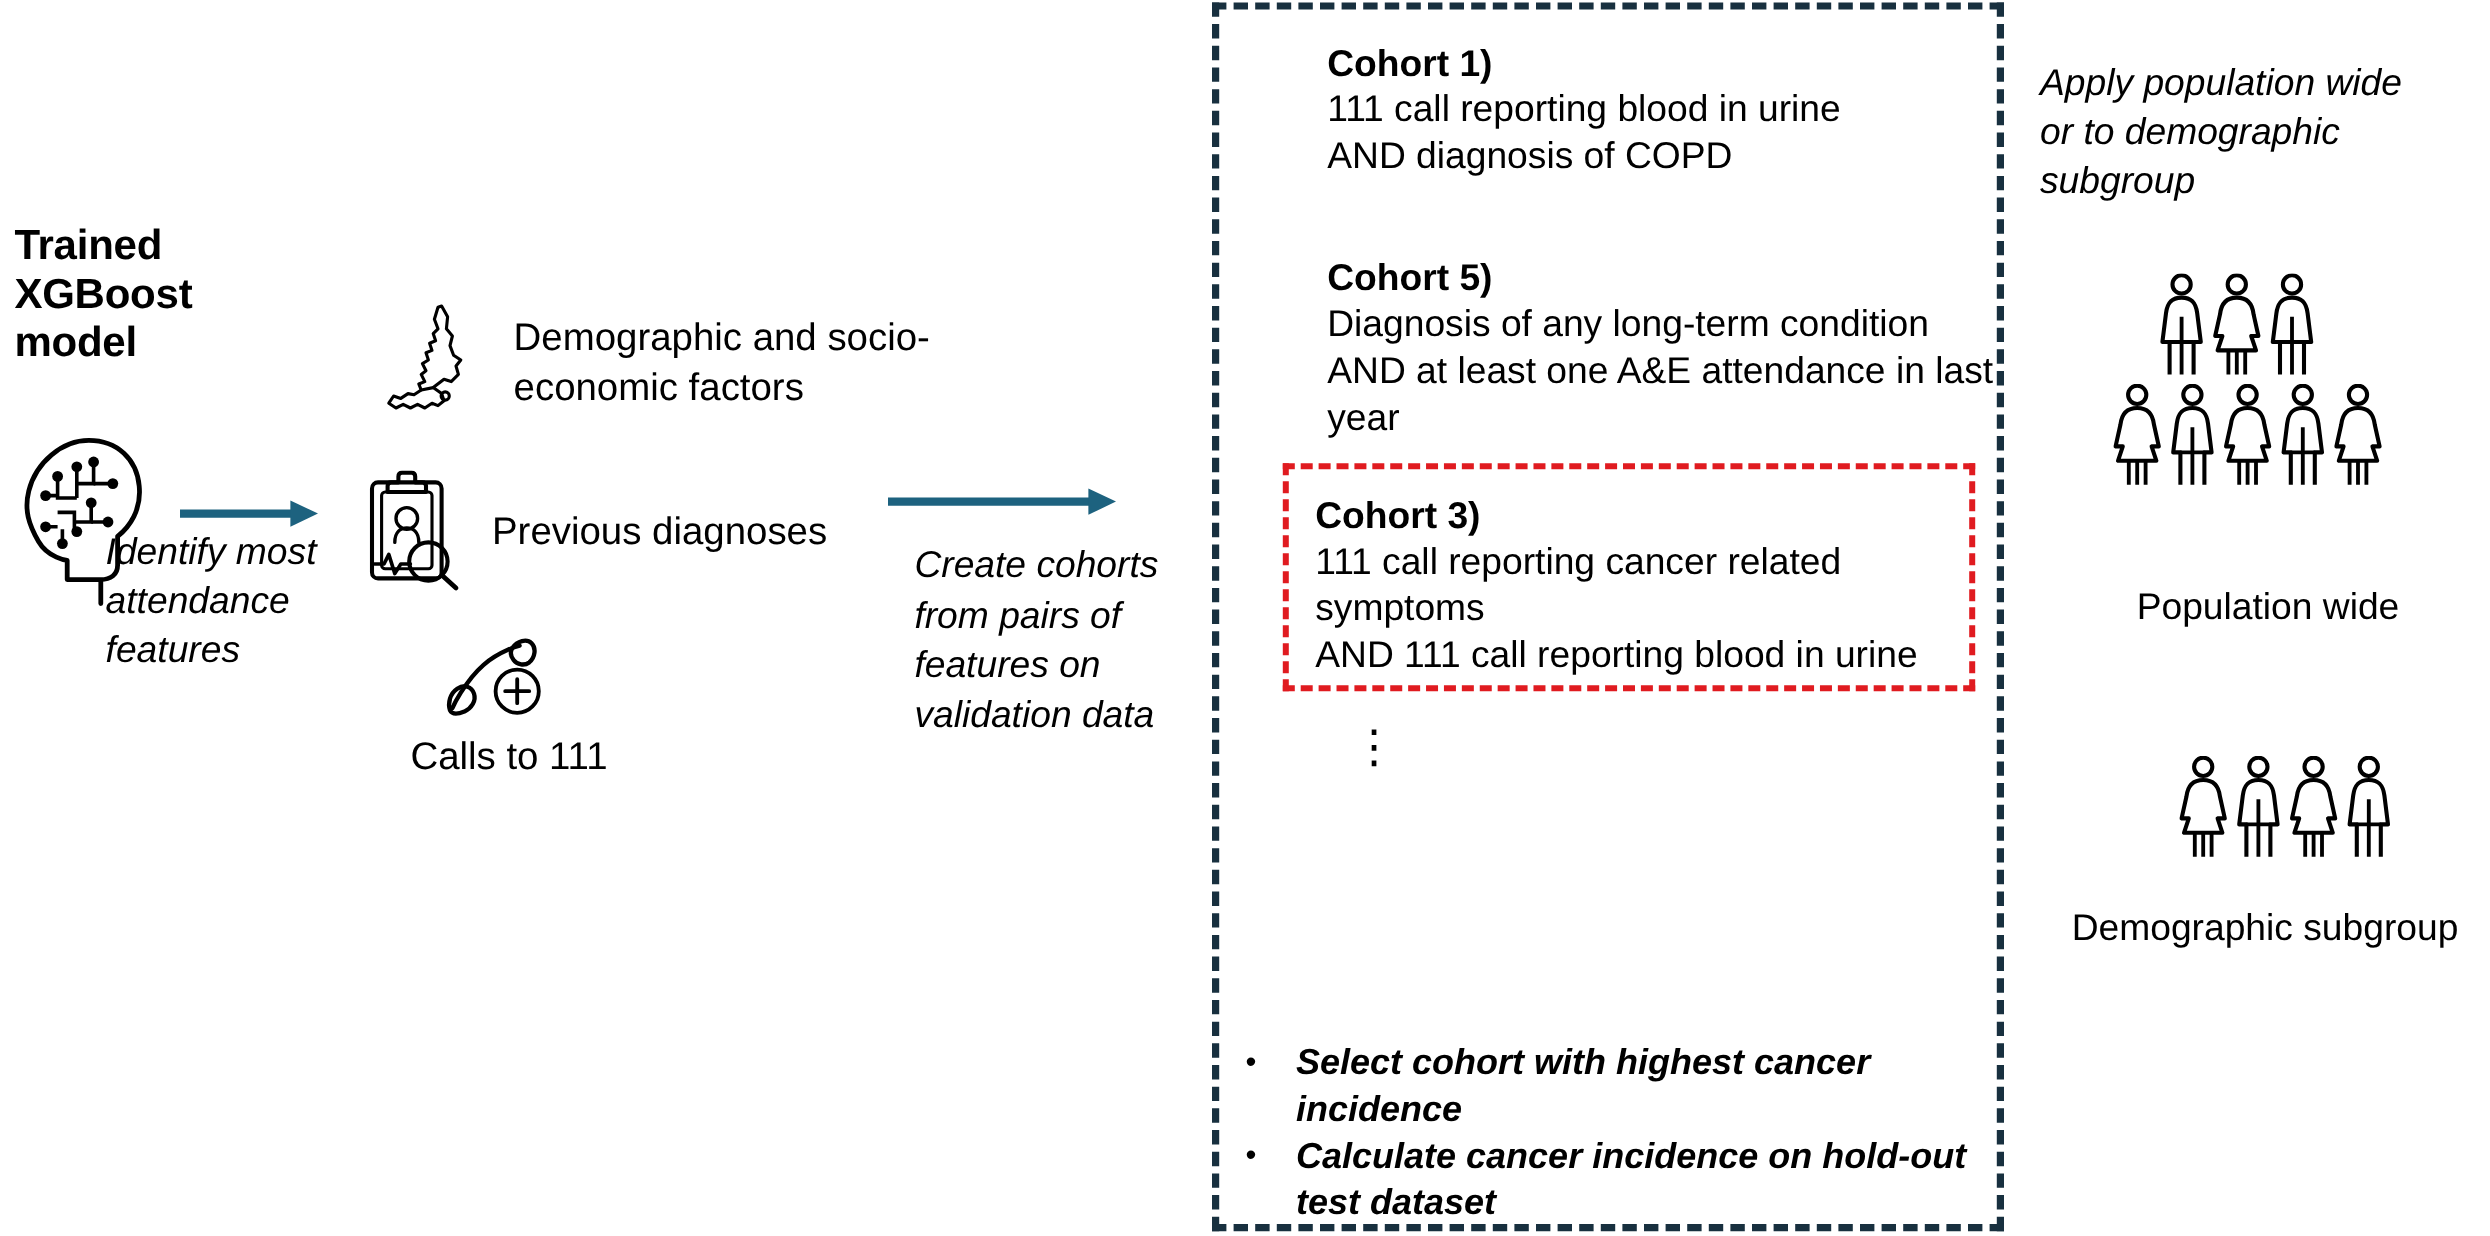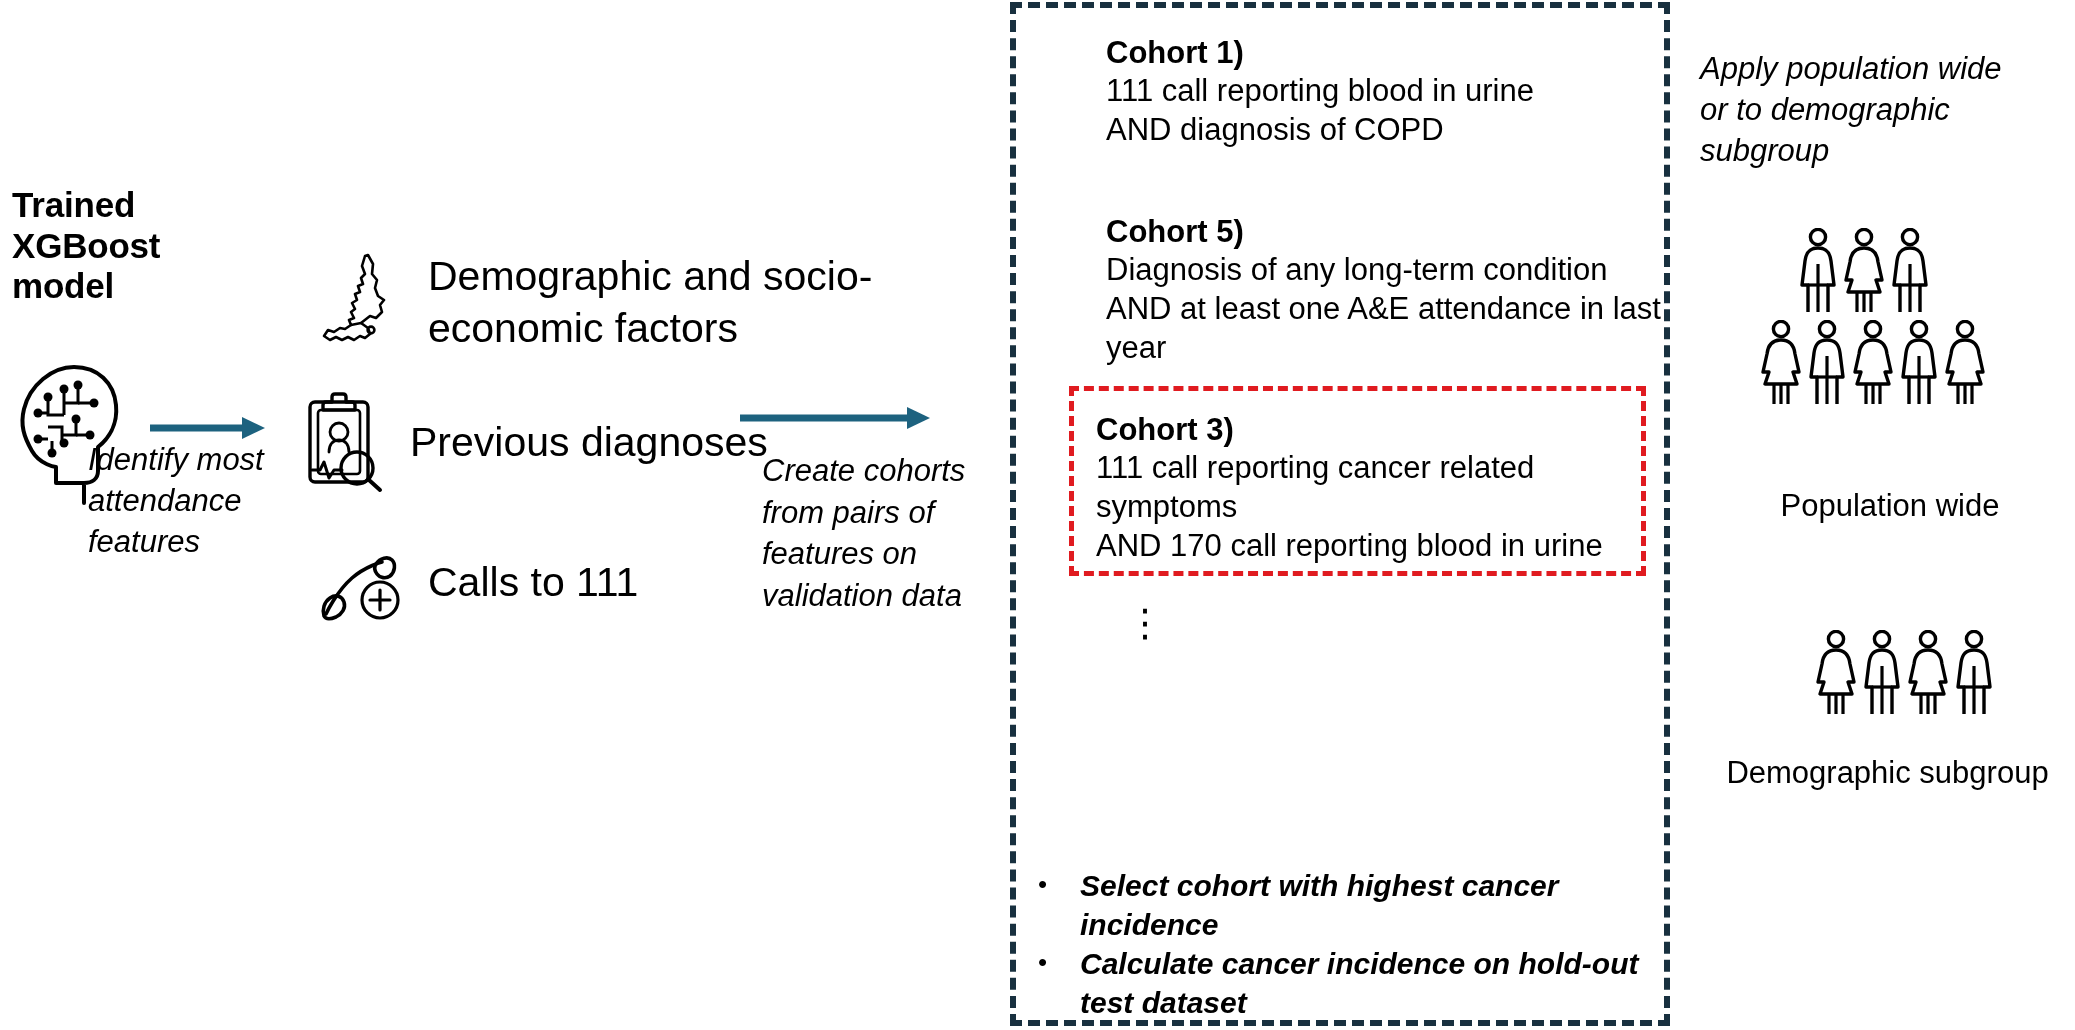--- a/index.html
+++ b/index.html
@@ -21,24 +21,24 @@
   #arrow1{left:150px;top:415px;width:115px;height:26px;}
   #arrow1-label{
     left:88px;top:440px;width:195px;
     font-size:31px;font-style:italic;line-height:1.32;
   }
 
   
   .feat-row{display:flex;align-items:center;}
   #feat-map{left:318px;top:250px;}
   #feat-clip{left:300px;top:390px;text-align:center;}
-  #feat-phone{left:318px;top:530px;}
+  #feat-phone{left:318px;top:506px;flex-direction:column;}
   .feat-icon{width:86px;height:104px;flex:0 0 86px;}
   .feat-label{
-    font-size:41px;line-height:1.28;margin-left:24px;
+    font-size:32px;line-height:1.28;margin-left:24px;
   }
 
   
   #arrow2{left:740px;top:405px;width:190px;height:26px;}
   #arrow2-label{
     left:742px;top:450px;width:230px;
     font-size:31px;font-style:italic;line-height:1.34;margin-left:20px;
   }
 
   
@@ -208,21 +208,21 @@
   <div class="cohort-block" id="cohort2">
     <div class="cohort-title">Cohort 5)</div>
     <div class="cohort-line">Diagnosis of any long-term condition</div>
     <div class="cohort-line">AND at least one A&amp;E attendance in last year</div>
   </div>
 
   <div id="cohort3-box">
     <div id="cohort3">
       <div class="cohort-title">Cohort 3)</div>
       <div class="cohort-line">111 call reporting cancer related symptoms</div>
-      <div class="cohort-line">AND 170 call reporting blood in urine</div>
+      <div class="cohort-line">AND 111 call reporting blood in urine</div>
     </div>
   </div>
 
   <div id="ellipsis">⋮</div>
 
 
   <div id="bullets">
     <div class="bullet-row">
       <span class="bullet-dot">•</span>
       <span>Select cohort with highest cancer incidence</span>

